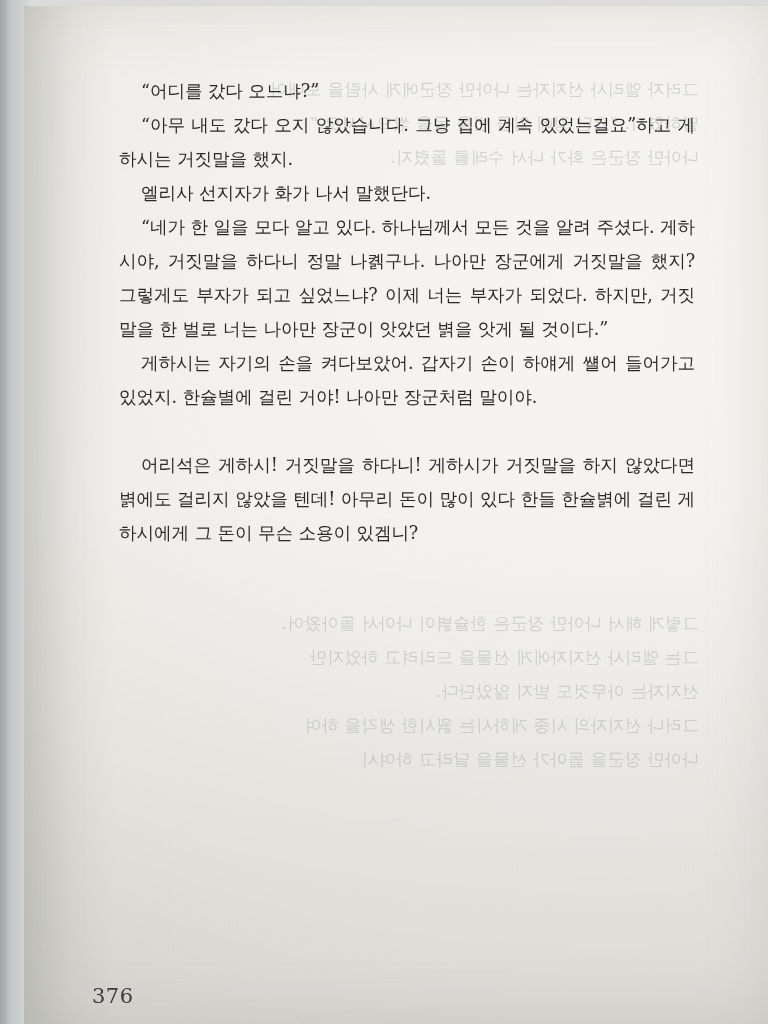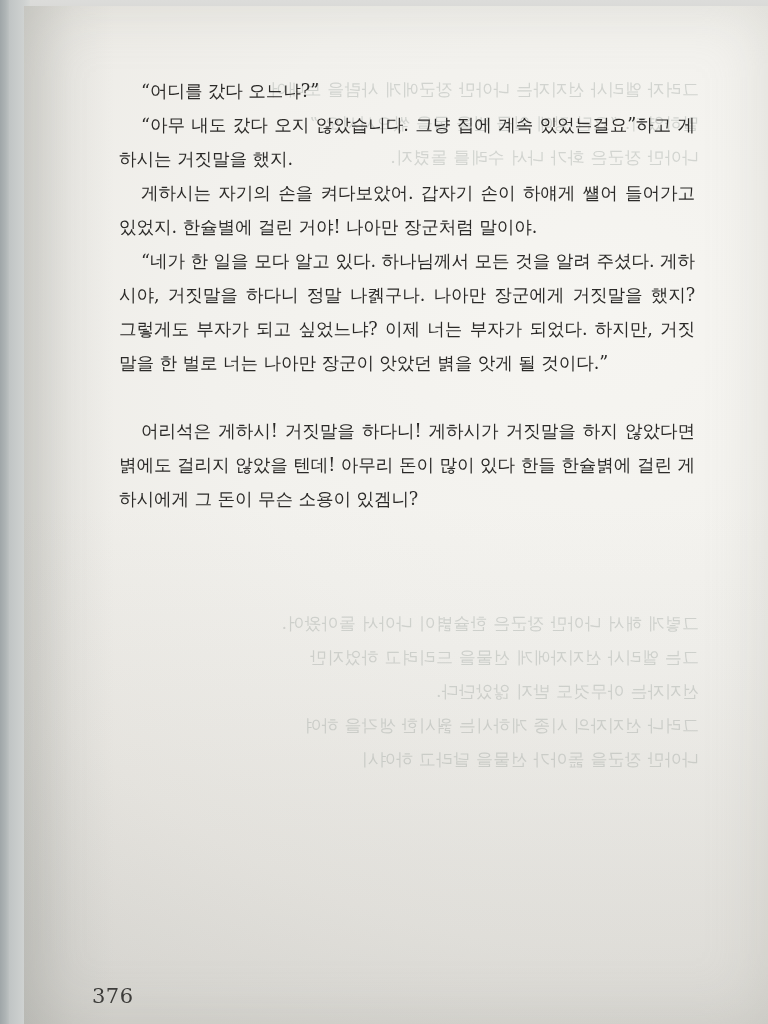--- a/index.html
+++ b/index.html
@@ -150,21 +150,22 @@
 나아만 장군은 화가 나서 수레를 돌렸지.</div>
     <div class="bleed bleed-bottom">그렇게 해서 나아만 장군은 한슐볅이 나아서 돌아왔어.
 그는 엘리사 선지자에게 선물을 드리려고 하었지만
 선지자는 아무것도 받지 않았단다.
 그러나 선지자의 시종 게하시는 웕시한 생각을 하여
 나아만 장군을 돒아가 선물을 달라고 하여시</div>
 
     <div class="textblock">
       <p class="p-indent">“어디를 갔다 오느냐?”</p>
       <p class="p-indent">“아무 내도 갔다 오지 않았습니다. 그냥 집에 계속 있었는걸요”하고 게하시는 거짓말을 했지.</p>
+      <p class="p-indent">엘리사 선지자가 화가 나서 말했단다.</p>
+      <p class="p-indent">“네가 한 일을 모다 알고 있다. 하나님께서 모든 것을 알려 주셨다. 게하시야, 거짓말을 하다니 정말 나콁구나. 나아만 장군에게 거짓말을 했지? 그렇게도 부자가 되고 싶었느냐? 이제 너는 부자가 되었다. 하지만, 거짓말을 한 벌로 너는 나아만 장군이 앗았던 볅을 앗게 될 것이다.”</p>
       <p class="p-indent">게하시는 자기의 손을 켜다보았어. 갑자기 손이 하얘게 썔어 들어가고 있었지. 한슐별에 걸린 거야! 나아만 장군처럼 말이야.</p>
-      <p class="p-indent">“네가 한 일을 모다 알고 있다. 하나님께서 모든 것을 알려 주셨다. 게하시야, 거짓말을 하다니 정말 나콁구나. 나아만 장군에게 거짓말을 했지? 그렇게도 부자가 되고 싶었느냐? 이제 너는 부자가 되었다. 하지만, 거짓말을 한 벌로 너는 나아만 장군이 앗았던 볅을 앗게 될 것이다.”</p>
       <div class="gap"></div>
       <p class="p-indent">어리석은 게하시! 거짓말을 하다니! 게하시가 거짓말을 하지 않았다면 볅에도 걸리지 않았을 텐데! 아무리 돈이 많이 있다 한들 한슐볅에 걸린 게하시에게 그 돈이 무슨 소용이 있겜니?</p>
     </div>
 
     <div class="folio">376</div>
   </div>
 </div>
 
 </body></html>

